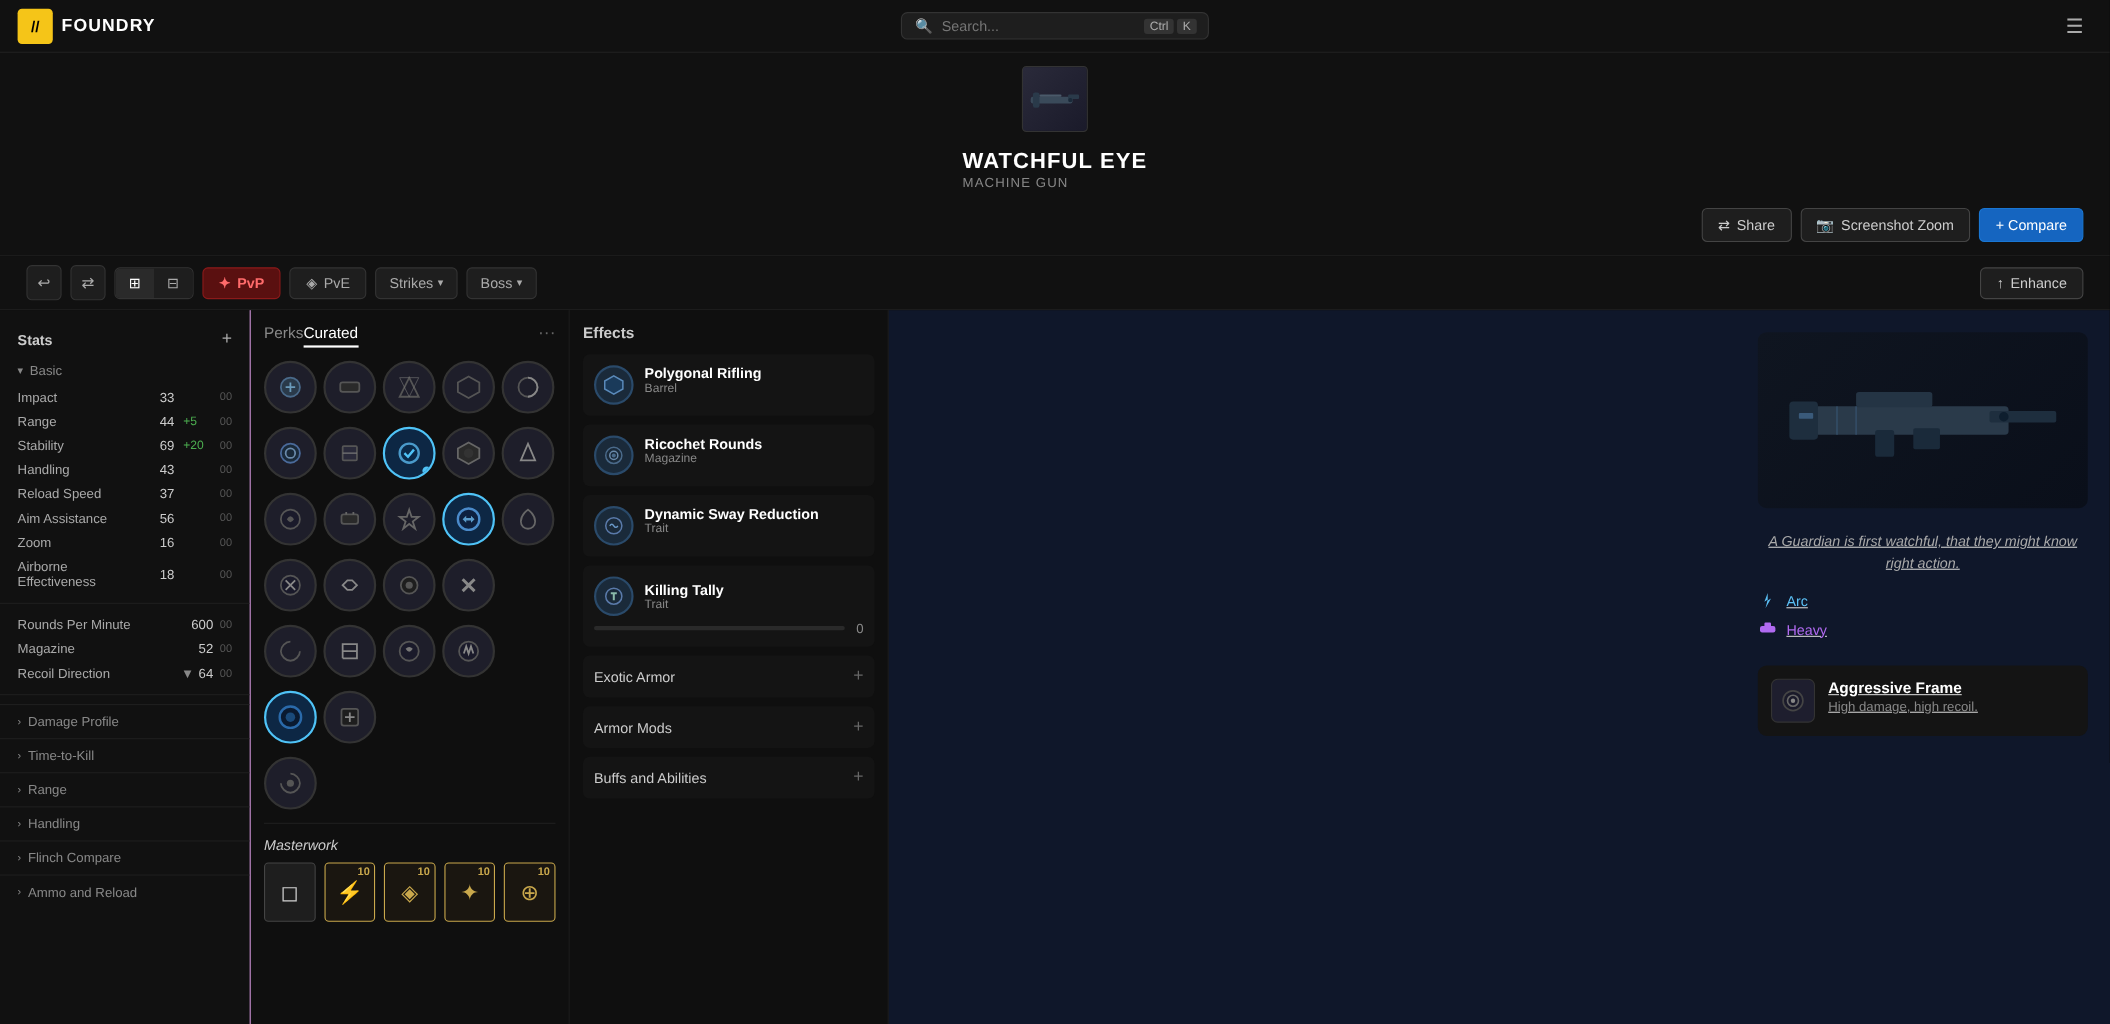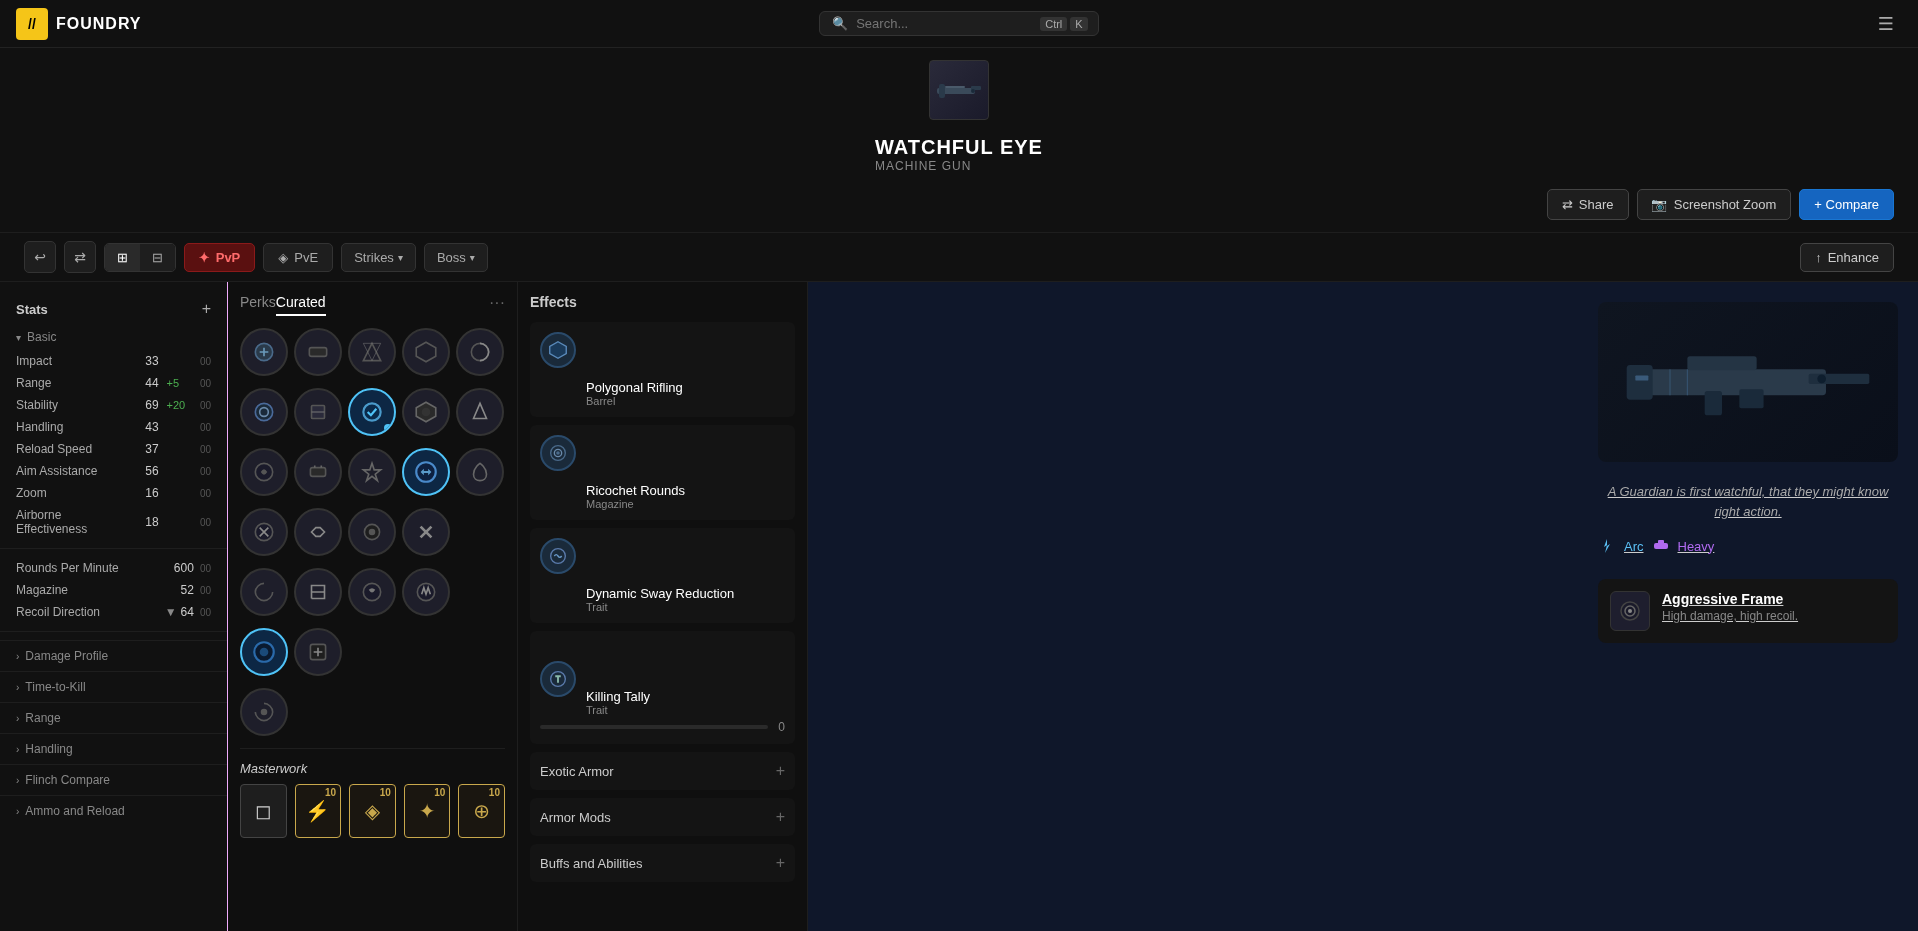--- a/index.html
+++ b/index.html
@@ -263,21 +263,21 @@
       border-radius: 6px;
       margin-bottom: 8px;
     }
     .effect-icon {
       width: 36px; height: 36px; border-radius: 50%;
       background: #1a2a3a; border: 2px solid #2a4a6a;
       display: flex; align-items: center; justify-content: center;
       flex-shrink: 0; font-size: 16px;
     }
     .effect-info { flex: 1; }
-    .effect-name { font-size: 13px; color: #fff; font-weight: 400; margin-top: 48px; }
+    .effect-name { font-size: 13px; color: #fff; font-weight: 700; }
     .effect-type { font-size: 11px; color: #888; }
 
     .effect-slider-container {
       padding: 10px;
       background: #141414;
       border-radius: 6px;
       margin-bottom: 8px;
     }
     .effect-slider-row {
       display: flex; align-items: center; gap: 10px; margin-top: 4px;
@@ -318,21 +318,21 @@
       background: linear-gradient(135deg, #0f1520, #0a0f1a);
       border-radius: 8px;
       margin-bottom: 20px;
     }
     .weapon-display svg { width: 260px; }
     .weapon-description {
       font-size: 13px; color: #aaa; font-style: italic; text-align: center;
       margin-bottom: 16px; max-width: 300px; line-height: 1.5;
     }
     .weapon-tags {
-      display: flex; flex-direction: row; gap: 8px; align-items: flex-start; width: 100%; max-width: 300px;
+      display: flex; flex-direction: column; gap: 8px; align-items: flex-start; width: 100%; max-width: 300px;
       margin-bottom: 24px;
     }
     .weapon-tag {
       display: flex; align-items: center; gap: 8px; font-size: 13px; color: #ccc;
     }
     .tag-arc { color: #5bc0f5; }
     .tag-heavy { color: #b06af0; }
     .tag-icon-arc {
       width: 18px; height: 18px;
       display: flex; align-items: center; justify-content: center;

